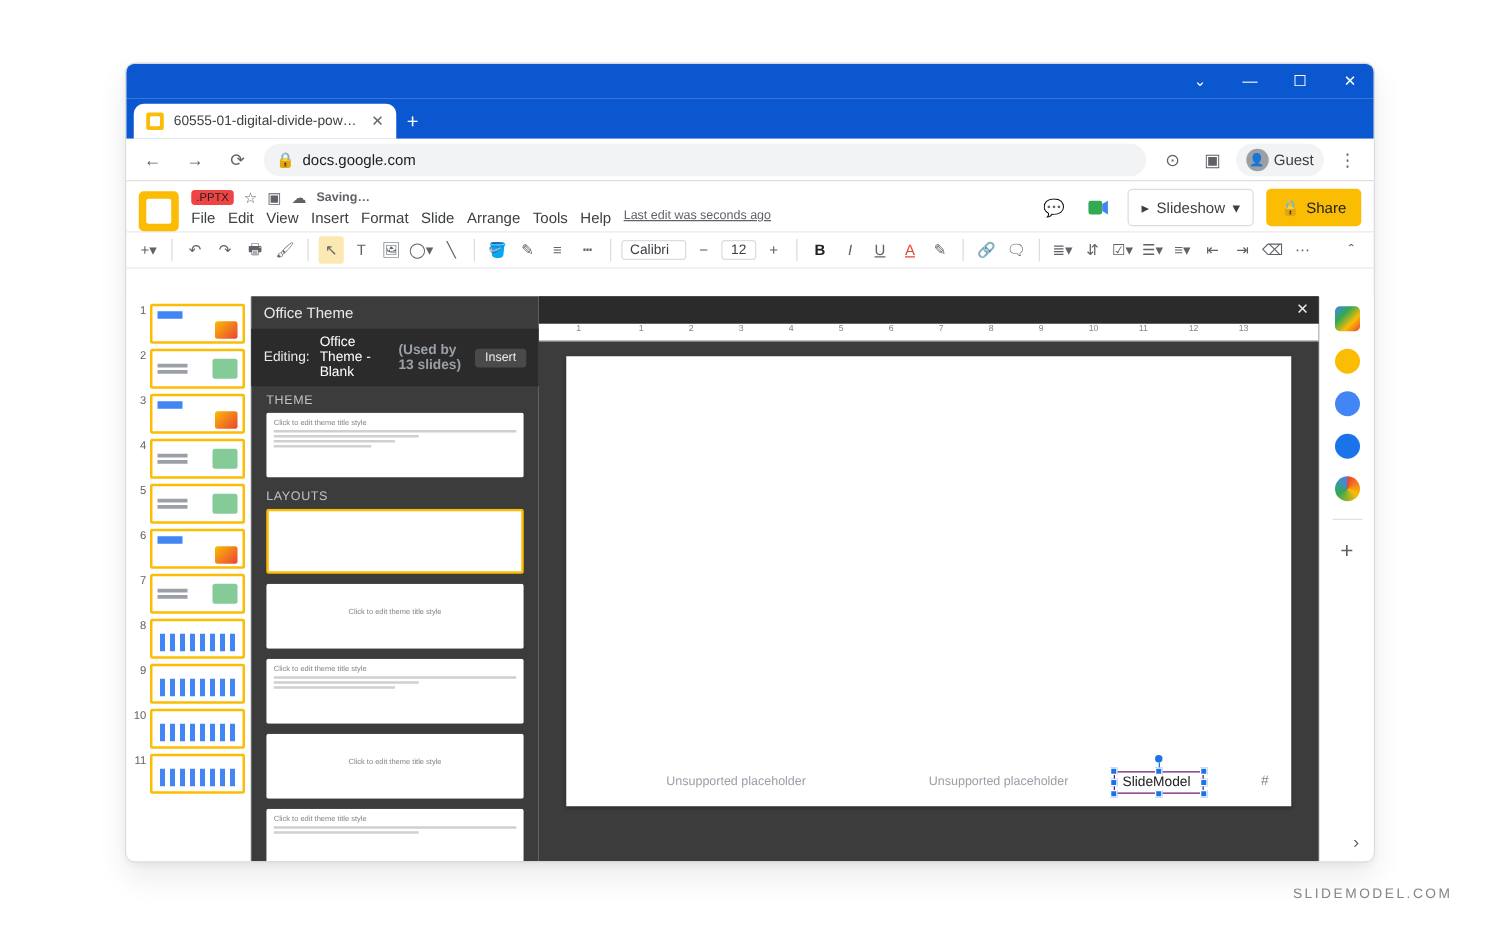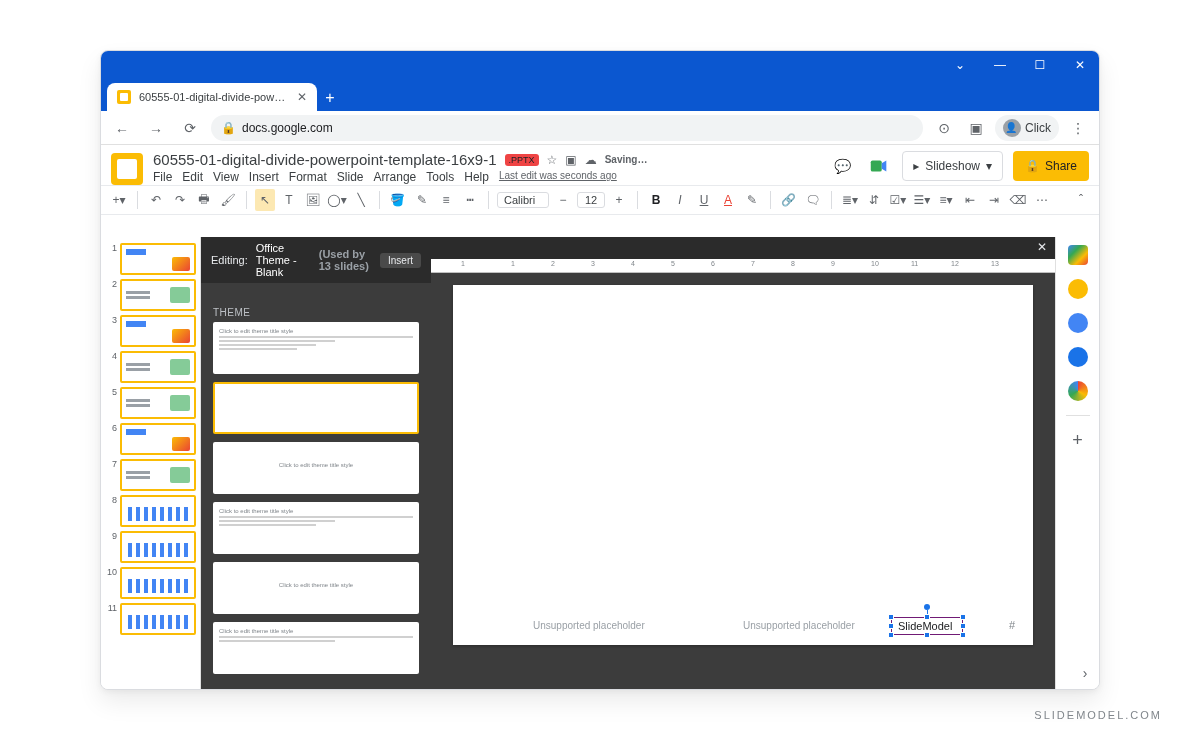--- a/index.html
+++ b/index.html
@@ -54,21 +54,21 @@
   .slide-thumb.deco1::after { content:''; position:absolute; right:4px; bottom:2px; width:18px; height:14px; background:linear-gradient(135deg,#fbbc04,#ea4335); border-radius:2px; }
   .slide-thumb.deco2::before { content:''; position:absolute; left:4px; top:10px; width:24px; height:3px; background:#9aa0a6; box-shadow:0 5px 0 #9aa0a6; }
   .slide-thumb.deco2::after { content:''; position:absolute; right:4px; top:6px; width:20px; height:16px; background:#34a853; border-radius:2px; opacity:.6; }
   .slide-thumb.deco3::after { content:''; position:absolute; left:6px; right:6px; bottom:4px; height:14px; background:repeating-linear-gradient(90deg,#4285f4 0 4px,transparent 4px 8px); }
 
   .themepanel { width:230px; background:#3c3c3c; color:#e8eaed; display:flex; flex-direction:column; }
   .theme-title { font-size:12px; padding:6px 10px; font-weight:500; color:#e8eaed; }
   .theme-bar { background:#2b2b2b; padding:5px 10px; font-size:11px; display:flex; align-items:center; gap:8px; }
   .theme-bar .used { color:#9aa0a6;font-weight:bold; }
   .rename { background:#4a4a4a; padding:2px 8px; border-radius:3px; font-size:10px; cursor:pointer; }
-  .panel-section { font-size:10px; color:#bdc1c6; padding:24px 12px 4px; letter-spacing:.5px; }
+  .panel-section { font-size:10px; color:#bdc1c6; padding:6px 12px 4px; letter-spacing:.5px; }
   .layout-list { padding:0 12px; overflow:hidden; }
   .layout-thumb { background:#fff; border:2px solid transparent; border-radius:2px; height:52px; margin-bottom:8px; position:relative; font-size:7px; color:#9aa0a6; padding:4px; }
   .layout-thumb.sel { border-color:#fbbc04; }
   .layout-thumb .ln { height:2px; background:#d0d0d0; margin:2px 0; }
   .layout-thumb .tt { font-size:6px; color:#80868b; }
 
   .canvaswrap { flex:1; background:#3c3c3c; position:relative; overflow:hidden; }
   .theme-bar-full { position:absolute; left:0; right:0; top:0; height:22px; background:#2b2b2b; }
   .close-x { position:absolute; right:8px; top:3px; color:#e8eaed; font-size:12px; cursor:pointer; }
   .ruler-h { position:absolute; left:0; right:0; top:22px; height:14px; background:#fff; border-bottom:1px solid #c0c0c0; font-size:7px; color:#80868b; overflow:hidden; }
@@ -114,31 +114,30 @@
     <div class="nav-icon">⟳</div>
     <div class="url">
       <span>🔒</span>
       <span class="domain">docs.google.com</span>
     </div>
     <div class="right-icons">
       <div class="nav-icon">⊙</div>
       <div class="nav-icon">▣</div>
       <div class="guest">
         <div class="avatar">👤</div>
-        <span>Click</span>
+        <span>Guest</span>
       </div>
       <div class="nav-icon">⋮</div>
     </div>
   </div>
 
   <div class="docheader">
     <div class="doclogo"></div>
     <div class="docmeta">
       <div class="doctitle-row">
-        <span class="doctitle">60555-01-digital-divide-powerpoint-template-16x9-1</span>
         <span class="badge-pptx">.PPTX</span>
         <span class="small-icon">☆</span>
         <span class="small-icon">▣</span>
         <span class="small-icon">☁</span>
         <span class="saving">Saving…</span>
       </div>
       <div class="menubar">
         <span>File</span>
         <span>Edit</span>
         <span>View</span>
@@ -260,36 +259,38 @@
           <div class="slide-num">10</div>
           <div class="slide-thumb deco3"></div>
         </div>
       <div class="slide-thumb-row">
           <div class="slide-num">11</div>
           <div class="slide-thumb deco3"></div>
         </div>
     </div>
 
     <div class="themepanel">
+      <div class="theme-title">Office Theme</div>
       <div class="theme-bar">
         <span>Editing:</span>
         <span style="color:#fff">Office Theme - Blank</span>
         <span class="used">(Used by 13 slides)</span>
         <span class="rename">Insert</span>
       </div>
       <div class="panel-section">THEME</div>
       <div class="layout-list">
         <div class="layout-thumb">
           <div class="tt">Click to edit theme title style</div>
           <div class="ln"></div>
             <div class="ln" style="width:60%"></div>
             <div class="ln" style="width:50%"></div>
             <div class="ln" style="width:40%"></div>
         </div>
       </div>
+      <div class="panel-section">LAYOUTS</div>
       <div class="layout-list">
         <div class="layout-thumb sel"></div>
         <div class="layout-thumb">
             <div style="height:14px"></div>
             <div class="tt" style="text-align:center">Click to edit theme title style</div>
           </div>
         <div class="layout-thumb">
             <div class="tt">Click to edit theme title style</div>
             <div class="ln"></div>
             <div class="ln" style="width:60%"></div>

